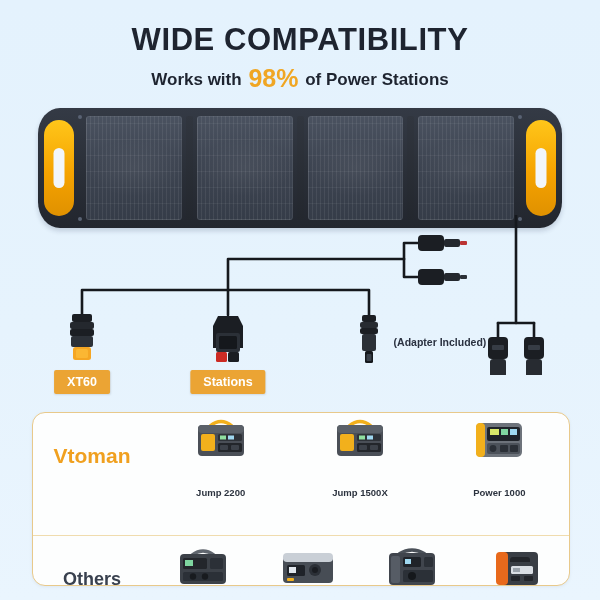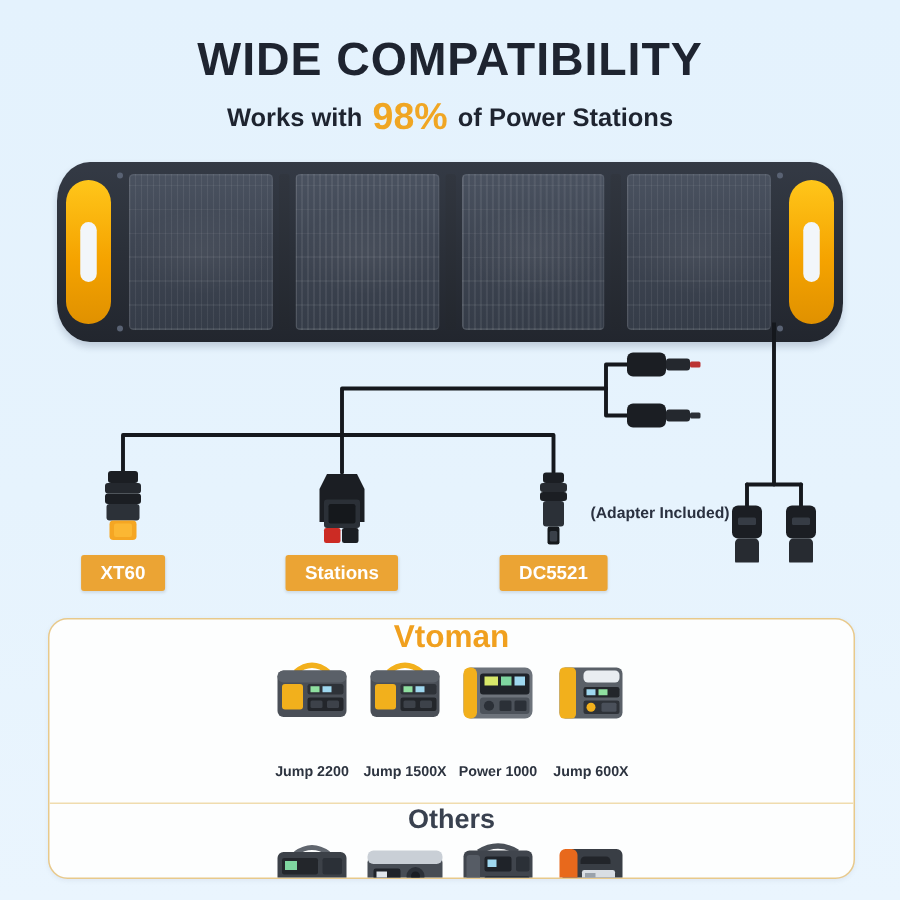--- a/index.html
+++ b/index.html
@@ -70,21 +70,21 @@
     position:absolute;left:440px;top:296px;transform:translateX(-50%);
     font-size:10.5px;font-weight:bold;color:#2a3140;white-space:nowrap;margin-top:40px;
   }
 
   
   .card{
     position:absolute;left:32px;top:412px;width:536px;height:172px;
     background:#fdfefe;border:1.6px solid #e8c98b;border-radius:13px;
     box-shadow:0 1px 3px rgba(120,130,150,.10);overflow:hidden;
   }
-  .row{position:absolute;left:0;right:0;height:86px;display:flex;align-items:center;flex-direction:column;}
+  .row{position:absolute;left:0;right:0;height:86px;display:flex;align-items:center;}
   .row.r1{top:0;}
   .row.r2{top:86px;border-top:1.4px solid #f0dcae;margin-top:36px;}
   .brand{
     width:118px;flex:none;text-align:center;font-weight:bold;
   }
   .brand.vt{color:#f0a01f;font-size:21px;}
   .brand.ot{color:#39414f;font-size:18px;}
   .prods{flex:1;display:flex;align-items:center;}
   .prod{flex:1;display:flex;flex-direction:column;align-items:center;justify-content:center;gap:21px;}
   .prod .pname{margin-top:5px;font-size:9.5px;color:#2c333f;font-weight:bold;}
@@ -184,21 +184,20 @@
       <rect x="524" y="122" width="20" height="22" rx="4" fill="#1b1e23"></rect>
       <rect x="526" y="144" width="16" height="18" rx="3" fill="#272b31"></rect>
       <rect x="528" y="130" width="12" height="5" rx="1" fill="#363c45"></rect>
     </g>
   </svg>
 
   <div class="adapter-note">(Adapter Included)</div>
 
   <div class="lbl" style="left:82px;top:370px;">XT60</div>
   <div class="lbl" style="left:228px;top:370px;">Stations</div>
-  <div class="lbl" style="left:369px;top:370px;">DC5521</div>
 
   <div class="card">
 
     <div class="row r1">
       <div class="brand vt">Vtoman</div>
       <div class="prods">
 
         <div class="prod">
           <svg width="62" height="46" viewBox="0 0 62 46">
             <path d="M20 11 q11 -9 22 0" fill="none" stroke="#f2b01c" stroke-width="3.4"></path>
@@ -240,34 +239,20 @@
             <rect x="33" y="14" width="7" height="6" fill="#7fd6a0"></rect>
             <rect x="42" y="14" width="7" height="6" fill="#9fd8f0"></rect>
             <rect x="19" y="28" width="33" height="11" rx="2" fill="#4c525a"></rect>
             <circle cx="25" cy="33.5" r="3.4" fill="#2b3037"></circle>
             <rect x="32" y="30" width="8" height="7" rx="1" fill="#2b3037"></rect>
             <rect x="42" y="30" width="8" height="7" rx="1" fill="#2b3037"></rect>
           </svg>
           <div class="pname">Power 1000</div>
         </div>
 
-        <div class="prod">
-          <svg width="62" height="46" viewBox="0 0 62 46">
-            <rect x="10" y="8" width="42" height="34" rx="4" fill="#5a6068"></rect>
-            <rect x="10" y="8" width="11" height="34" rx="3" fill="#f2b01c"></rect>
-            <rect x="26" y="10" width="24" height="8" rx="3" fill="#e9edf1"></rect>
-            <rect x="26" y="21" width="24" height="7" rx="1.5" fill="#23262b"></rect>
-            <rect x="28" y="22.5" width="6" height="4" fill="#9fd8f0"></rect>
-            <rect x="36" y="22.5" width="6" height="4" fill="#8fe0a0"></rect>
-            <rect x="26" y="30" width="24" height="9" rx="1.5" fill="#2e3238"></rect>
-            <circle cx="31" cy="34.5" r="3" fill="#f2b01c"></circle>
-            <rect x="38" y="31.5" width="10" height="6" rx="1" fill="#4a505a"></rect>
-          </svg>
-          <div class="pname">Jump 600X</div>
-        </div>
 
       </div>
     </div>
 
     <div class="row r2">
       <div class="brand ot">Others</div>
       <div class="prods">
 
         <div class="prod">
           <svg width="62" height="46" viewBox="0 0 62 46">

